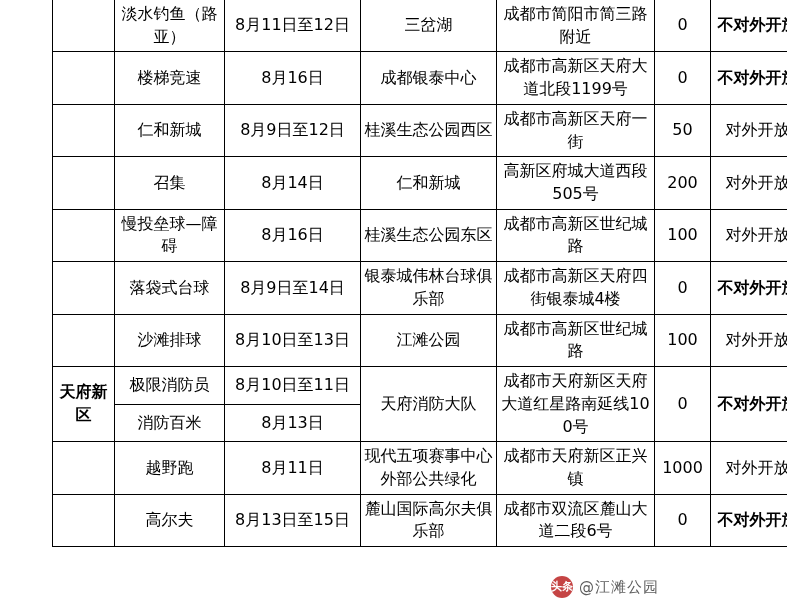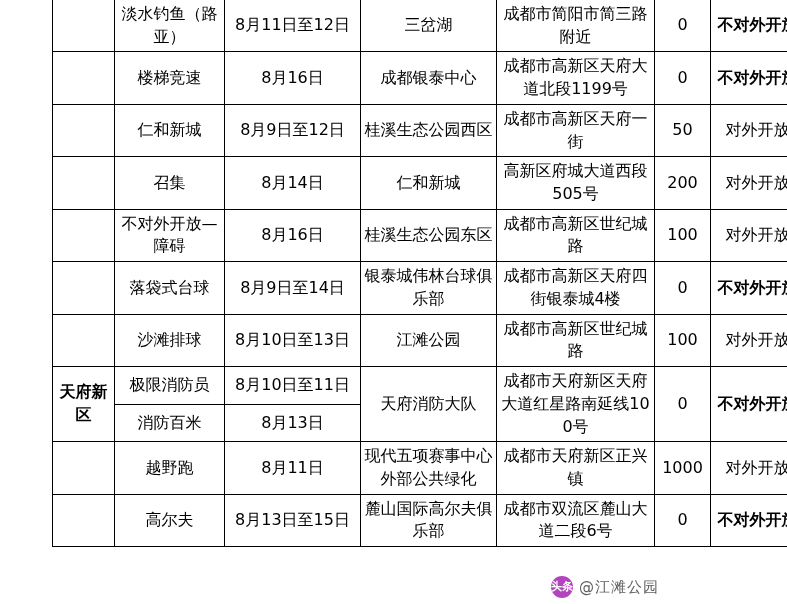--- a/index.html
+++ b/index.html
@@ -56,21 +56,21 @@
     bottom: 6px;
     display: flex;
     align-items: center;
     gap: 6px;
     opacity: 0.82;
   }
   .wm-logo {
     width: 22px;
     height: 22px;
     border-radius: 50%;
-    background: #a21caf;
+    background: #b91c1c;
     color: #ffffff;
     font-size: 11px;
     line-height: 22px;
     text-align: center;
     font-weight: bold;
   }
   .wm-text {
     font-size: 15px;
     color: #3a3a3a;
     letter-spacing: 1px;
@@ -122,21 +122,21 @@
         <td class="c-region"></td>
         <td class="c-event">召集</td>
         <td class="c-date">8月14日</td>
         <td class="c-venue">仁和新城</td>
         <td class="c-addr">高新区府城大道西段505号</td>
         <td class="c-num">200</td>
         <td class="c-open">对外开放</td>
       </tr>
       <tr>
         <td class="c-region"></td>
-        <td class="c-event">不对外开放—障碍</td>
+        <td class="c-event">慢投垒球—障碍</td>
         <td class="c-date">8月16日</td>
         <td class="c-venue">桂溪生态公园东区</td>
         <td class="c-addr">成都市高新区世纪城路</td>
         <td class="c-num">100</td>
         <td class="c-open">对外开放</td>
       </tr>
       <tr>
         <td class="c-region"></td>
         <td class="c-event">落袋式台球</td>
         <td class="c-date">8月9日至14日</td>

